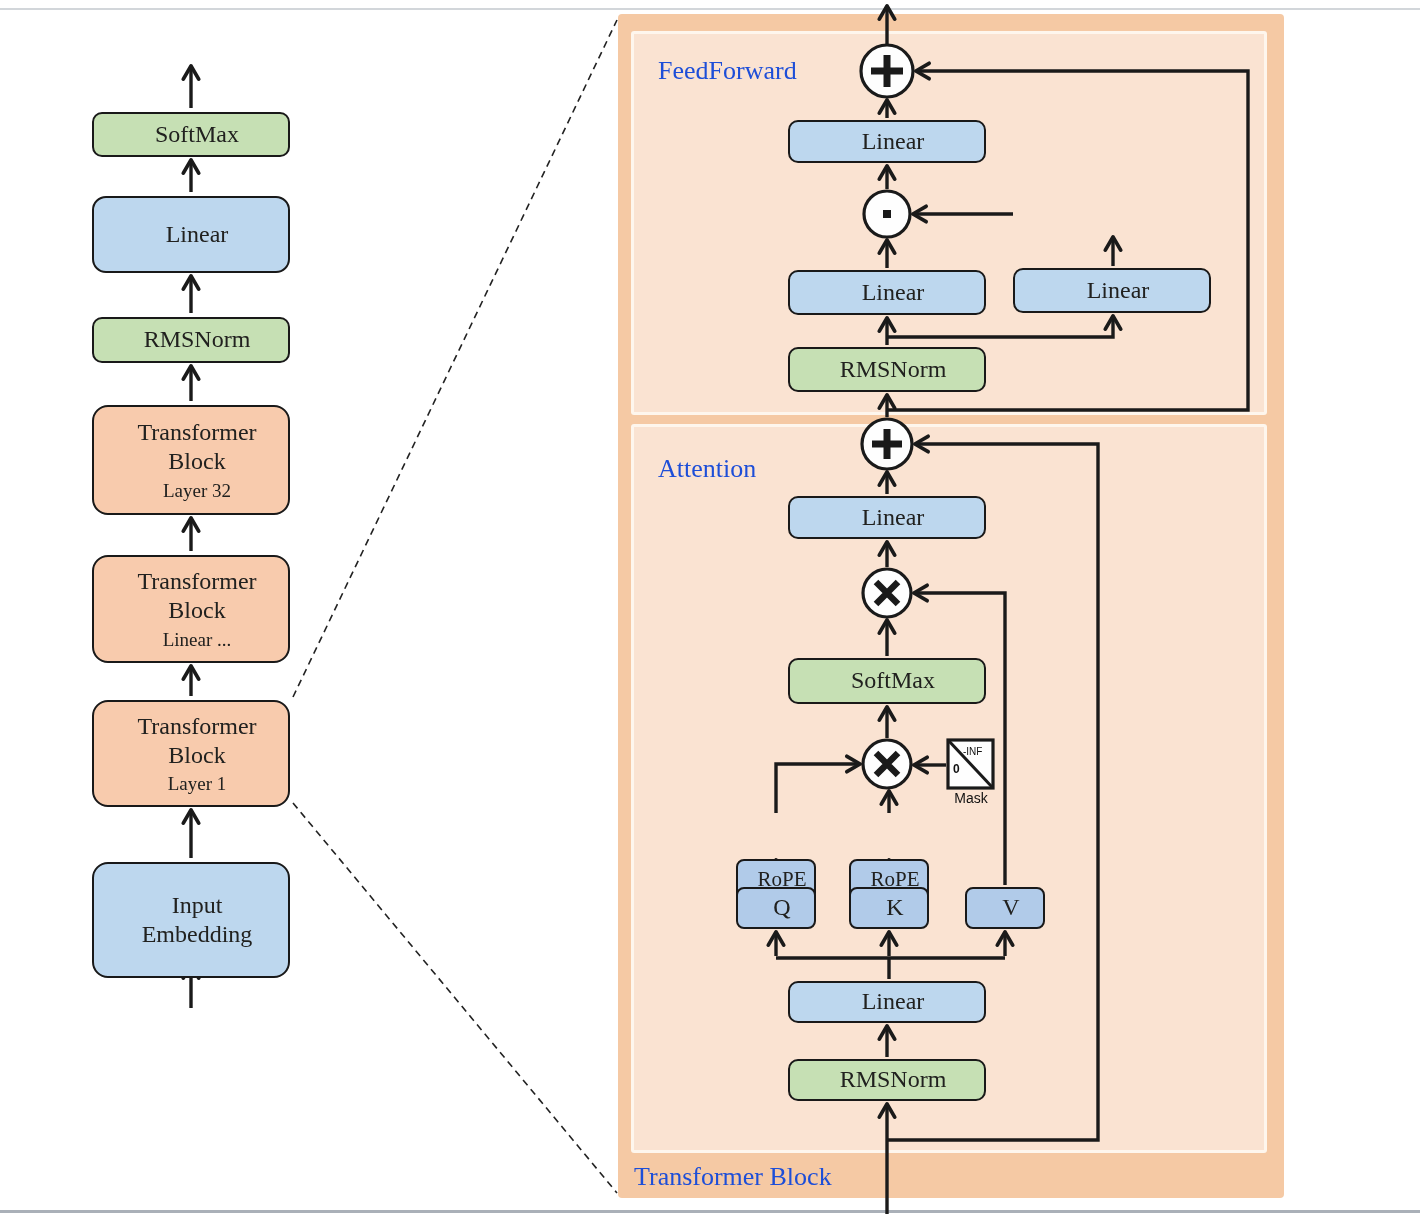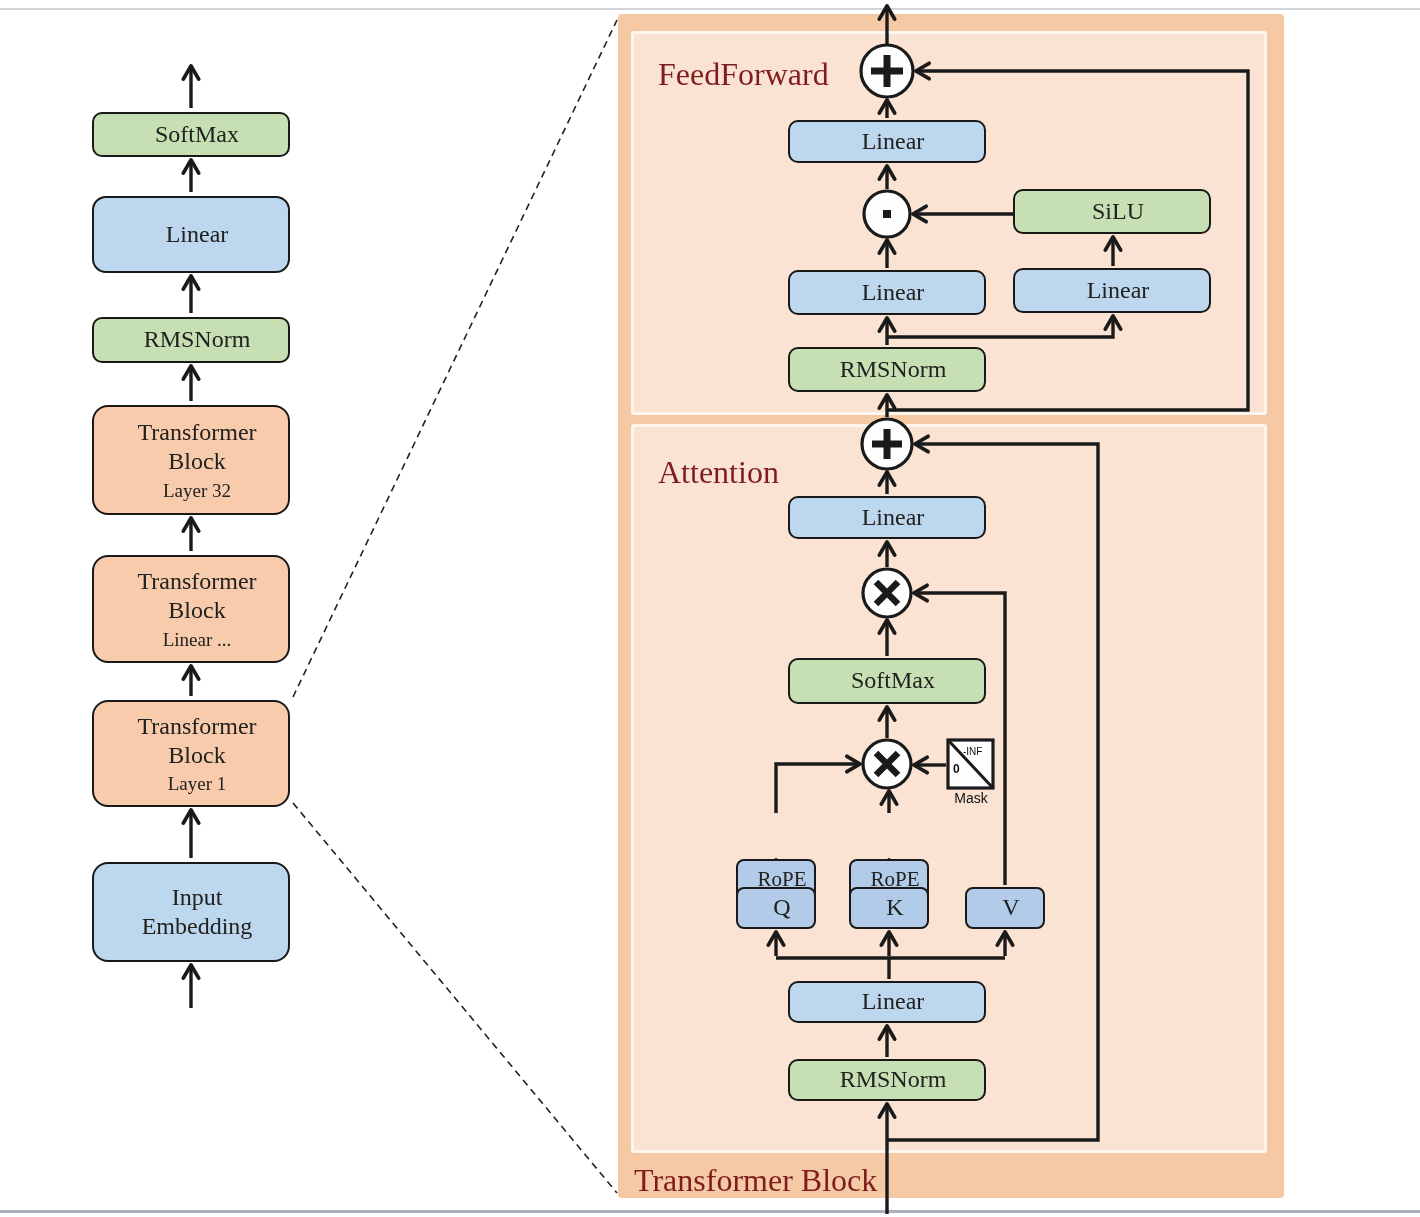--- a/index.html
+++ b/index.html
@@ -18,21 +18,21 @@
   .panel-outer{background:var(--panel-outer);border-radius:4px;}
   .panel-inner{background:var(--panel-inner);border:3px solid rgba(255,252,246,0.75);border-radius:3px;}
   .box{position:absolute;box-sizing:border-box;border:2.5px solid #191919;
        display:flex;flex-direction:column;align-items:center;justify-content:center;
        text-align:center;line-height:1.22;color:var(--text);padding-left:12px;}
   .green{background:var(--box-green);} .blue{background:var(--box-blue);}
   .blue2{background:var(--box-blue-deep);} .orange{background:var(--box-orange);}
   .r8{border-radius:8px;} .r10{border-radius:10px;} .r14{border-radius:14px;} .r16{border-radius:16px;}
   .fs24{font-size:24px;} .fs22{font-size:21px;margin-top:44px;}
   .sub{font-size:19px;margin-top:2px;}
-  .panel-label{position:absolute;font-size:32px;color:#7f1d1d;}
+  .panel-label{position:absolute;font-size:26px;color:#1d4ed8;}
   .tiny{position:absolute;font-family:"Liberation Sans","DejaVu Sans",sans-serif;color:#111;}
   svg{position:absolute;left:0;top:0;}
   .flow{fill:none;stroke:var(--line);stroke-width:3.4px;}
   .dash{fill:none;stroke:#222;stroke-width:1.6px;stroke-dasharray:7 5;}
   .node{fill:#fefefe;stroke:var(--line);stroke-width:3.2px;}
   .glyph{fill:none;stroke:var(--line);stroke-width:7px;}
   .glyph-x{fill:none;stroke:var(--line);stroke-width:6.5px;}
   .maskline{fill:none;stroke:var(--line);stroke-width:3px;}
 </style>
 </head>
@@ -135,34 +135,31 @@
     <span class="sub">Layer 32</span>
   </div>
   <div class="box orange r16 fs24" style="left:92px;top:555px;width:198px;height:108px;">
     <span style="width:170px;">Transformer Block</span>
     <span class="sub">Linear ...</span>
   </div>
   <div class="box orange r16 fs24" style="left:92px;top:700px;width:198px;height:107px;">
     <span style="width:170px;">Transformer Block</span>
     <span class="sub">Layer 1</span>
   </div>
-  <div class="box blue r16 fs24" style="left:92px;top:862px;width:198px;height:100px;text-align:center;">
+  <div class="box blue r16 fs24" style="left:92px;top:862px;width:198px;height:116px;text-align:center;">
     <span style="width:150px;">Input Embedding</span>
   </div>
 
   <div class="panel-label" style="left:658px;top:56px;">FeedForward</div>
   <div class="panel-label" style="left:658px;top:454px;">Attention</div>
   <div class="panel-label" style="left:634px;top:1162px;">Transformer Block</div>
 
   <div class="box blue r10 fs24" style="left:788px;top:120px;width:198px;height:43px;">
     <span>Linear</span>
   </div>
-  <div class="box green r10 fs24" style="left:1013px;top:189px;width:198px;height:45px;">
-    <span>SiLU</span>
-  </div>
   <div class="box blue r10 fs24" style="left:788px;top:270px;width:198px;height:45px;">
     <span>Linear</span>
   </div>
   <div class="box blue r10 fs24" style="left:1013px;top:268px;width:198px;height:45px;">
     <span>Linear</span>
   </div>
   <div class="box green r10 fs24" style="left:788px;top:347px;width:198px;height:45px;">
     <span>RMSNorm</span>
   </div>
 

